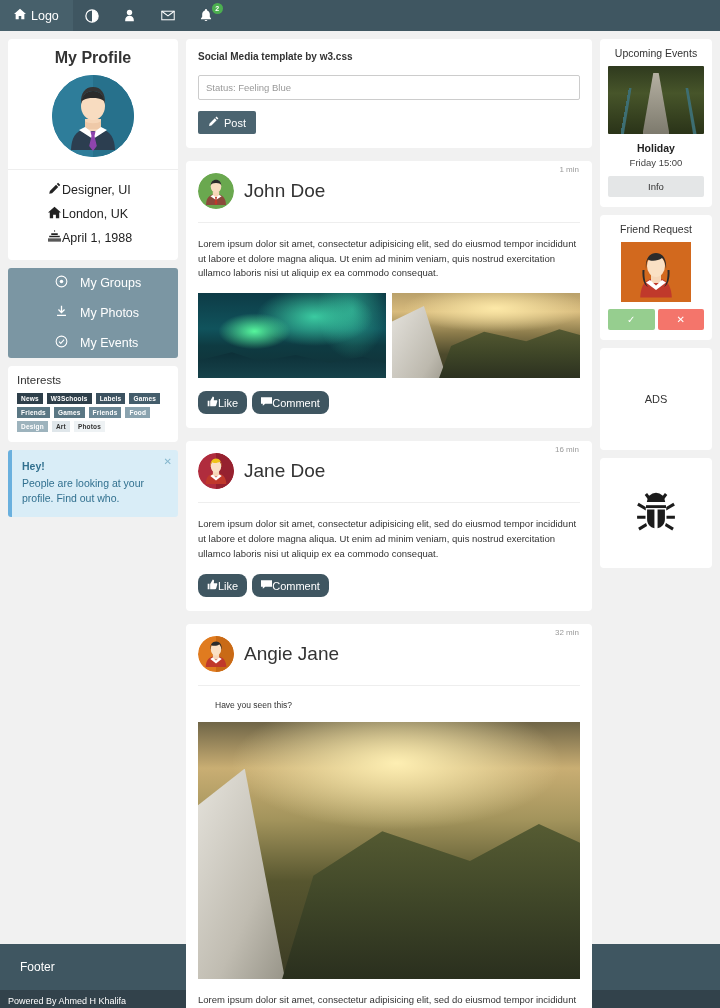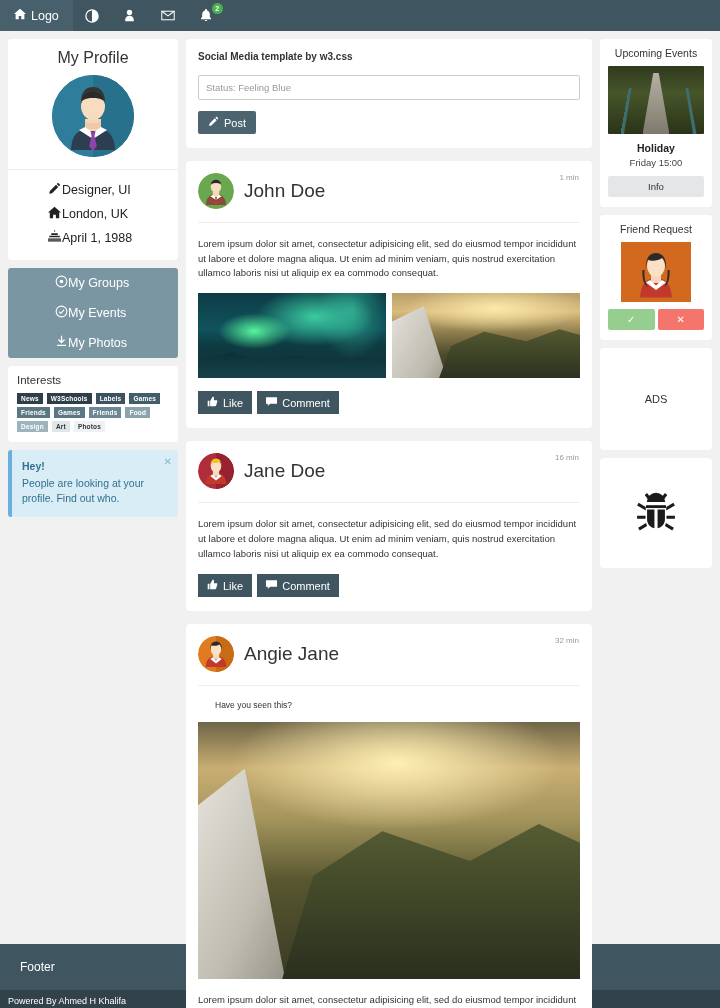--- a/index.html
+++ b/index.html
@@ -35,37 +35,37 @@
     display:flex; align-items:center; justify-content:center;
   }
 
   
   .page { display:flex; padding:8px 8px 0 8px; gap:8px; height:913px; }
   .col-left { width:170px; flex:none; display:flex; flex-direction:column; gap:8px; }
   .col-mid { flex:1; display:flex; flex-direction:column; gap:13px; }
   .col-right { width:112px; flex:none; display:flex; flex-direction:column; gap:8px; }
 
   
-  .profile-top { padding:10px 0 12px 0; text-align:center; }
+  .profile-top { padding:10px 0 12px 0; text-align:center;font-weight:bold; }
   .profile-title { font-size:16px; color:#333; margin-bottom:8px; }
   .avatar-big {
     width:82px; height:82px; border-radius:50%;
     margin:0 auto; overflow:hidden; position:relative; background:#2b7a99;
   }
   .profile-meta { border-top:1px solid #eee; padding:8px 0 10px 0; }
   .meta-row {
     display:flex; align-items:center; 
     padding:4px 0 4px 38px; font-size:12.5px; color:#222;
   }
   .meta-ico { width:16px; text-align:center; font-size:13px; }
 
   
   .menu { background:#7b96a3; border-radius:3px; overflow:hidden; }
   .menu-item {
-    display:flex; align-items:center; gap:0;
+    display:flex; align-items:center; gap:12px;
     padding:7px 0 7px 46px; color:#fff; font-size:12.5px;
   }
   .menu-item .mi { width:14px; text-align:center; }
 
   
   .interests { padding:8px 9px 10px 9px; }
   .interests h4 { margin:0 0 7px 0; font-size:11.5px; font-weight:normal; color:#333; }
   .tags { display:flex; flex-wrap:wrap; gap:3px 4px; }
   .tag { font-size:6.5px; font-weight:bold; padding:2px 4px; color:#fff; letter-spacing:.2px; }
 
@@ -90,28 +90,28 @@
   .btn-dark {
     margin-top:11px; background:#4b6470; color:#fff; border:none;
     padding:5px 10px; font-size:11px; border-radius:2px;
     font-family:"Liberation Sans", sans-serif; display:inline-flex; gap:5px; align-items:center;
   }
 
   .post { padding:12px 12px 14px 12px; position:relative; }
   .post-head { display:flex; align-items:center; gap:10px; padding-bottom:13px; border-bottom:1px solid #eee; }
   .avatar-sm { width:36px; height:36px; border-radius:50%; overflow:hidden; flex:none; position:relative; }
   .post-name { font-size:19px; color:#333; }
-  .post-time { position:absolute; top:12px; right:13px; font-size:8px; color:#9a9a9a; }
+  .post-time { position:absolute; top:4px; right:13px; font-size:8px; color:#9a9a9a; }
   .post-body { padding-top:14px; font-size:9.5px; line-height:1.55; color:#333; }
   .post-caption { padding-top:14px; font-size:8.5px; color:#333;margin-left:17px; }
   .post-imgs { display:flex; gap:6px; margin-top:12px; }
   .post-actions { display:flex; gap:5px; margin-top:13px; }
   .act-btn {
     background:#3f5661; color:#fff; border:none; padding:5px 9px;
-    font-size:11px; border-radius:0; display:inline-flex; gap:5px; align-items:center;
+    font-size:11px; border-radius:8px; display:inline-flex; align-items:center;
     font-family:"Liberation Sans", sans-serif;
   }
 
   
   .side-card { padding:8px 8px 10px 8px; text-align:center; }
   .side-title { font-size:10.5px; color:#333; margin-bottom:7px; }
   .ev-img { width:100%; height:68px; border-radius:1px; overflow:hidden; }
   .ev-name { font-weight:bold; font-size:10.5px; margin-top:8px; color:#222; }
   .ev-time { font-size:9.5px; color:#444; margin-top:3px; }
   .btn-light {
@@ -285,35 +285,35 @@
         <span class="mi">
           <svg width="13" height="13" viewBox="0 0 16 16" fill="none" stroke="#fff" stroke-width="1.3">
               <circle cx="8" cy="8" r="6.6"></circle>
               <circle cx="8" cy="8" r="2.2" fill="#fff" stroke="none"></circle>
             </svg>
         </span>
         <span>My Groups</span>
       </div>
       <div class="menu-item">
         <span class="mi">
+          <svg width="13" height="13" viewBox="0 0 16 16" fill="#fff">
+              <path d="M7.2 1h1.6v6.3l2.4-2.4 1.1 1.1L8 10.5 3.7 6l1.1-1.1 2.4 2.4z"></path>
+              <path d="M2.5 12h11v1.4h-11z"></path>
+            </svg>
+        </span>
+        <span>My Photos</span>
+      </div>
+      <div class="menu-item">
+        <span class="mi">
           <svg width="13" height="13" viewBox="0 0 16 16" fill="none" stroke="#fff" stroke-width="1.3">
               <circle cx="8" cy="8" r="6.6"></circle>
               <path d="M5 8.2l2.1 2.2L11.2 5.6"></path>
             </svg>
         </span>
         <span>My Events</span>
-      </div>
-      <div class="menu-item">
-        <span class="mi">
-          <svg width="13" height="13" viewBox="0 0 16 16" fill="#fff">
-              <path d="M7.2 1h1.6v6.3l2.4-2.4 1.1 1.1L8 10.5 3.7 6l1.1-1.1 2.4 2.4z"></path>
-              <path d="M2.5 12h11v1.4h-11z"></path>
-            </svg>
-        </span>
-        <span>My Photos</span>
       </div>
     </div>
 
     <div class="card interests">
       <h4>Interests</h4>
       <div class="tags" id="tags-container">
           <span class="tag" style="background: rgb(46, 63, 74);">News</span>
           <span class="tag" style="background: rgb(46, 63, 74);">W3Schools</span>
           <span class="tag" style="background: rgb(60, 82, 96);">Labels</span>
           <span class="tag" style="background: rgb(68, 93, 107);">Games</span>

